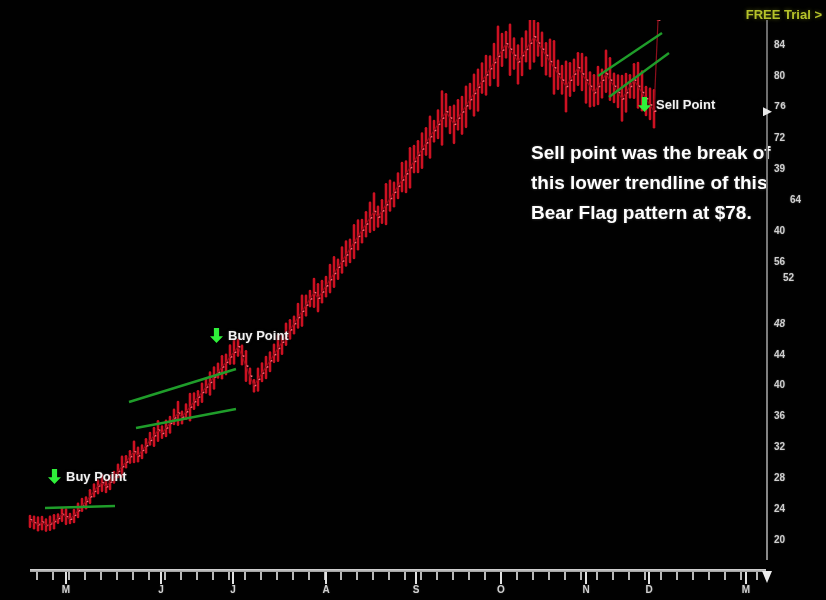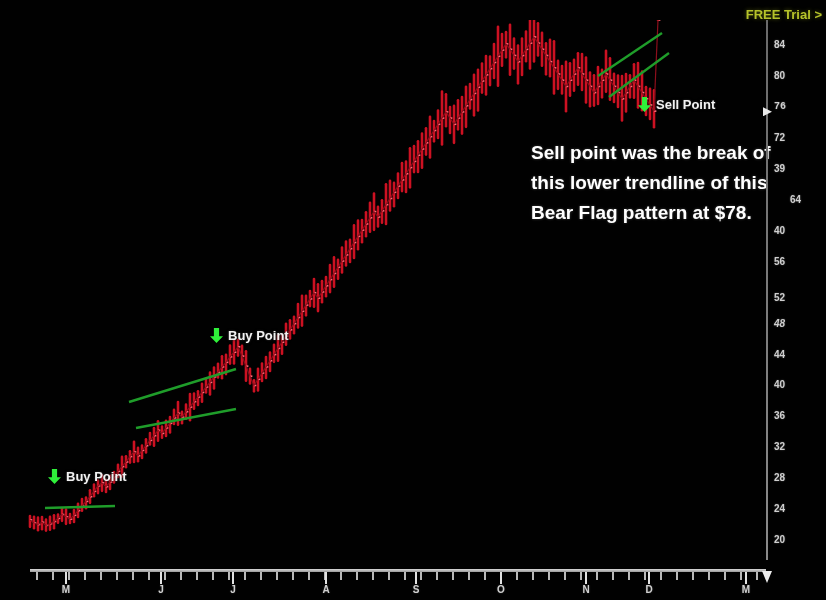--- a/index.html
+++ b/index.html
@@ -643,21 +643,21 @@
     <div class="yaxis-line"></div>
     <div id="yticks">
         <div class="ytick" style="top: 19.4545px;">84</div>
         <div class="ytick" style="top: 50.3636px;">80</div>
         <div class="ytick" style="top: 81.2727px; font-family: Liberation Mono, monospace;">76</div>
         <div class="ytick" style="top: 112.182px;">72</div>
         <div class="ytick" style="top: 143.091px;">39</div>
         <div class="ytick" style="top: 174px; padding-left: 16px;">64</div>
         <div class="ytick" style="top: 204.909px;">40</div>
         <div class="ytick" style="top: 235.818px;">56</div>
-        <div class="ytick" style="top: 272px;">52</div>
+        <div class="ytick" style="top: 252px; margin-left: 9px;">52</div>
         <div class="ytick" style="top: 297.636px; font-style: italic;">48</div>
         <div class="ytick" style="top: 328.545px;">44</div>
         <div class="ytick" style="top: 359.455px;">40</div>
         <div class="ytick" style="top: 390.364px;">36</div>
         <div class="ytick" style="top: 421.273px;">32</div>
         <div class="ytick" style="top: 452.182px;">28</div>
         <div class="ytick" style="top: 483.091px;">24</div>
         <div class="ytick" style="top: 514px;">20</div>
       </div>
     <div class="yaxis-cursor" id="ycursor" style="top: 87.1364px;"></div>

